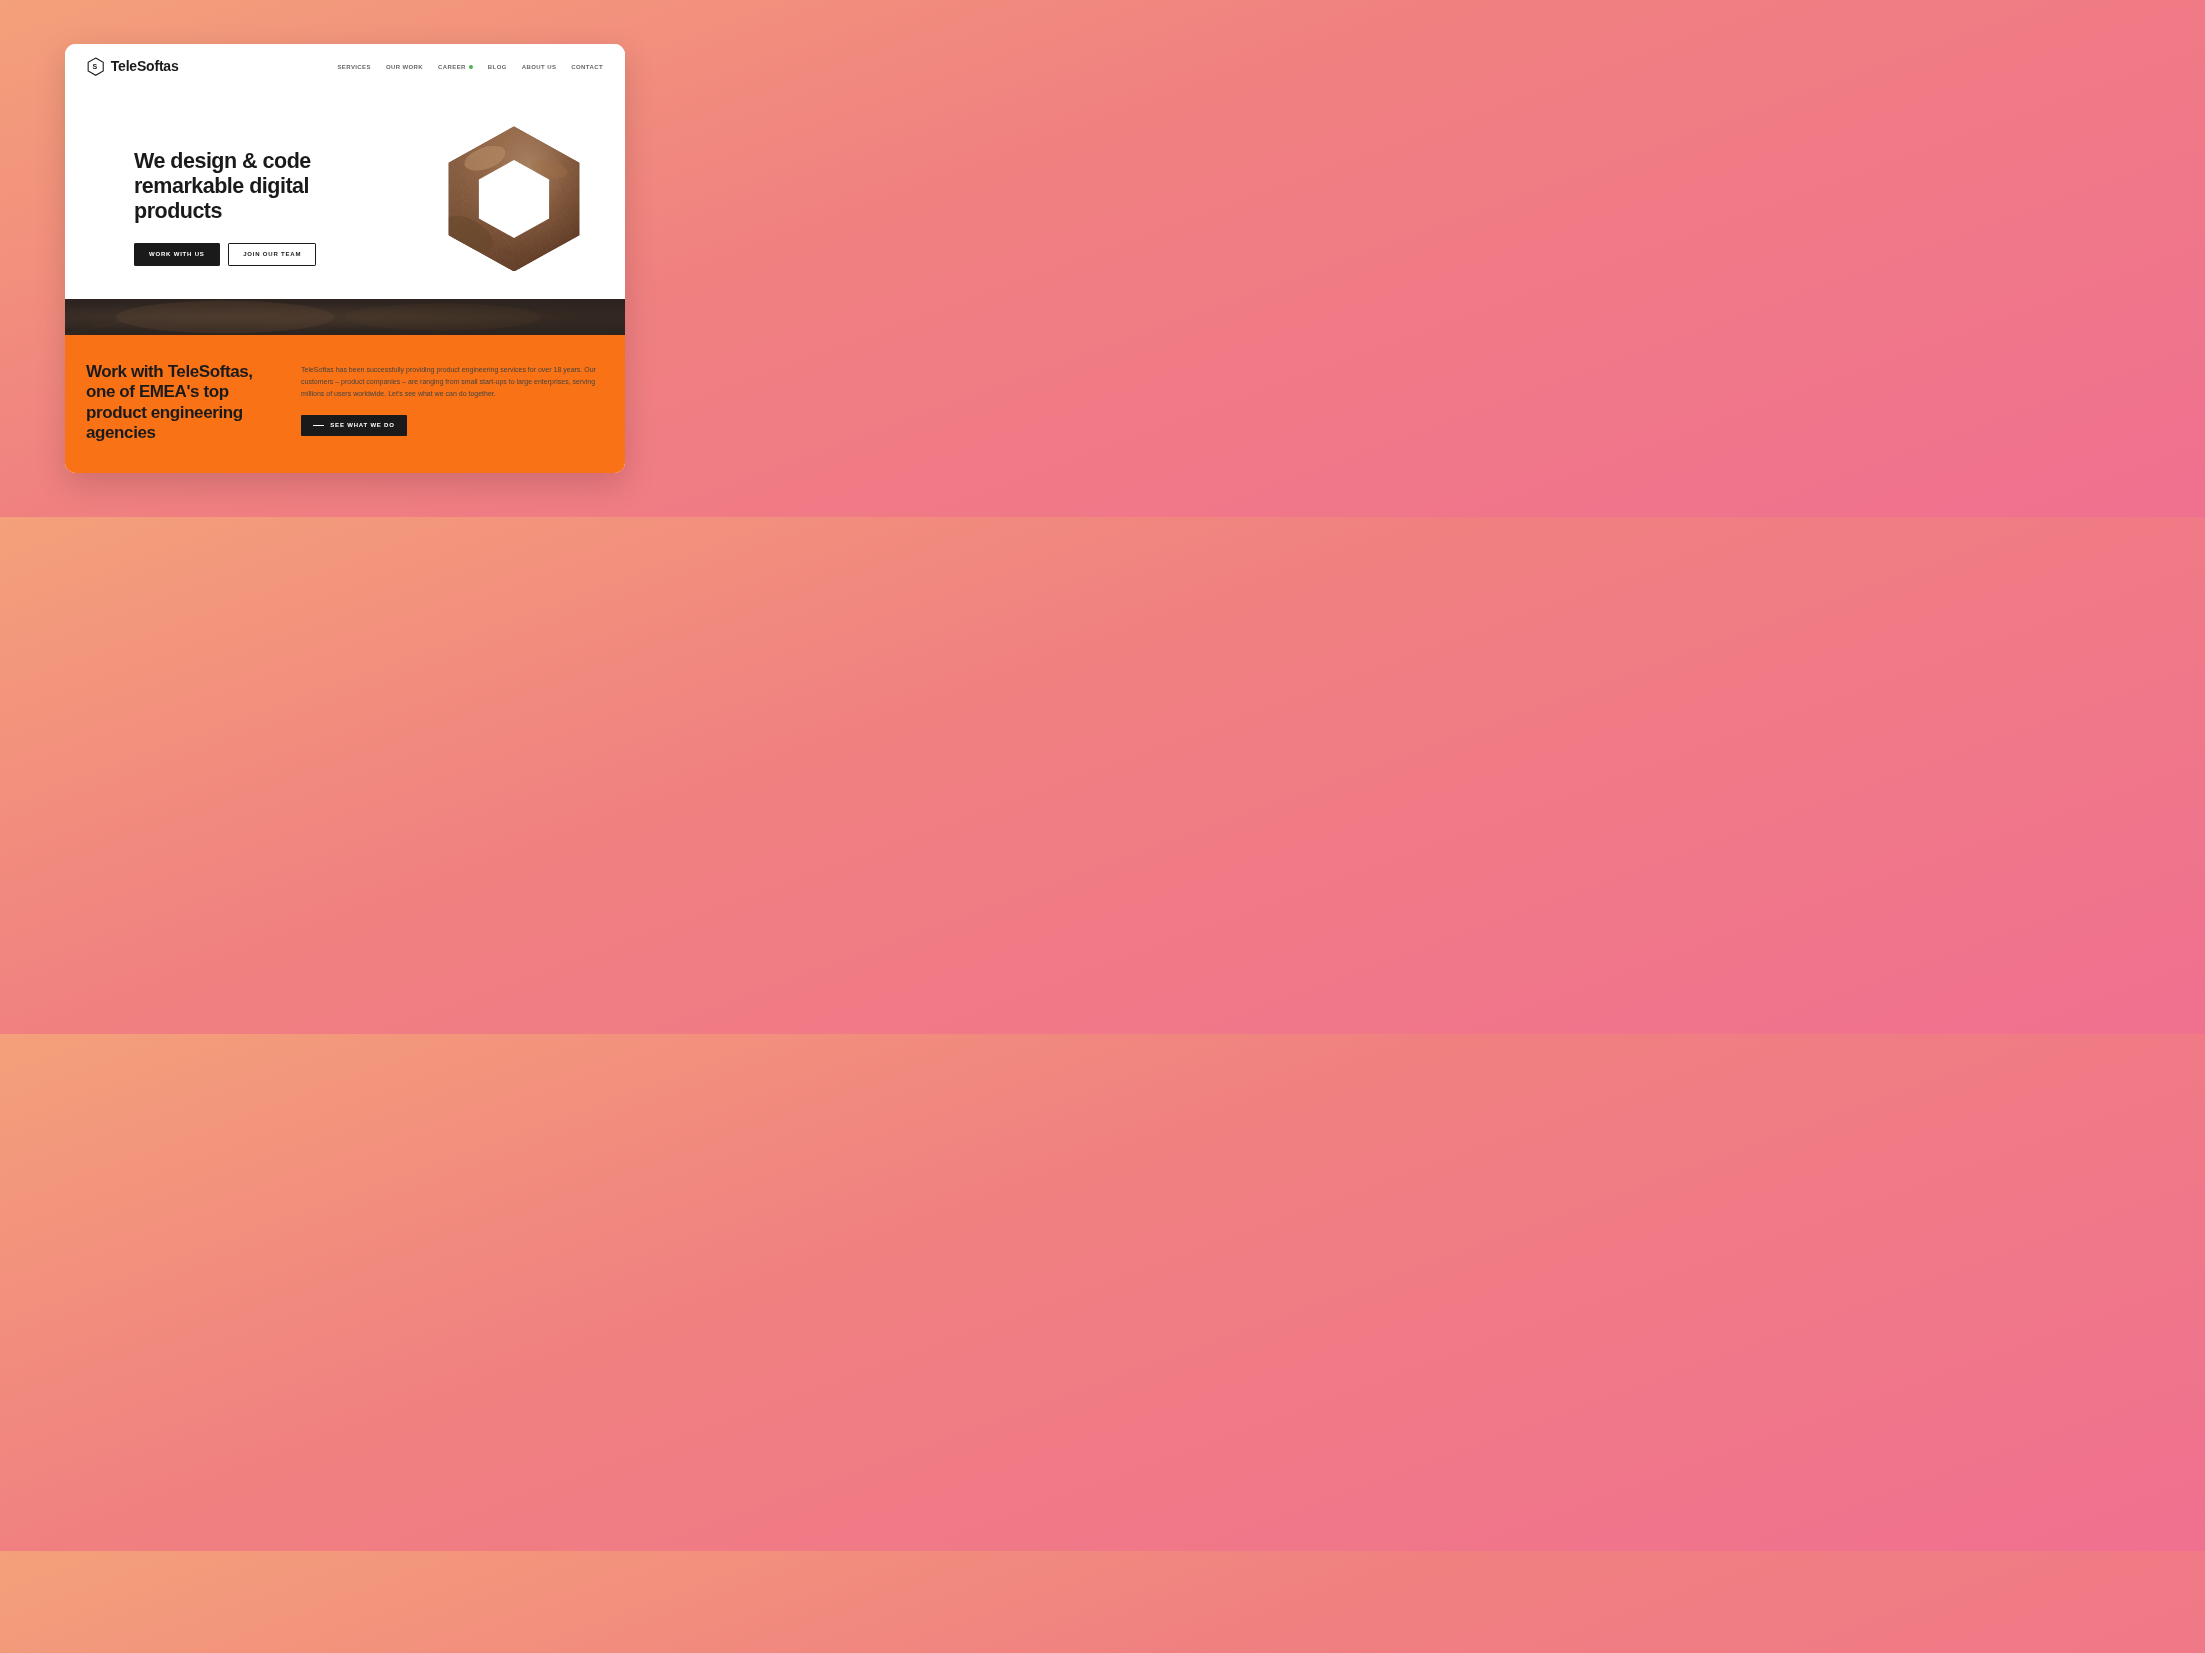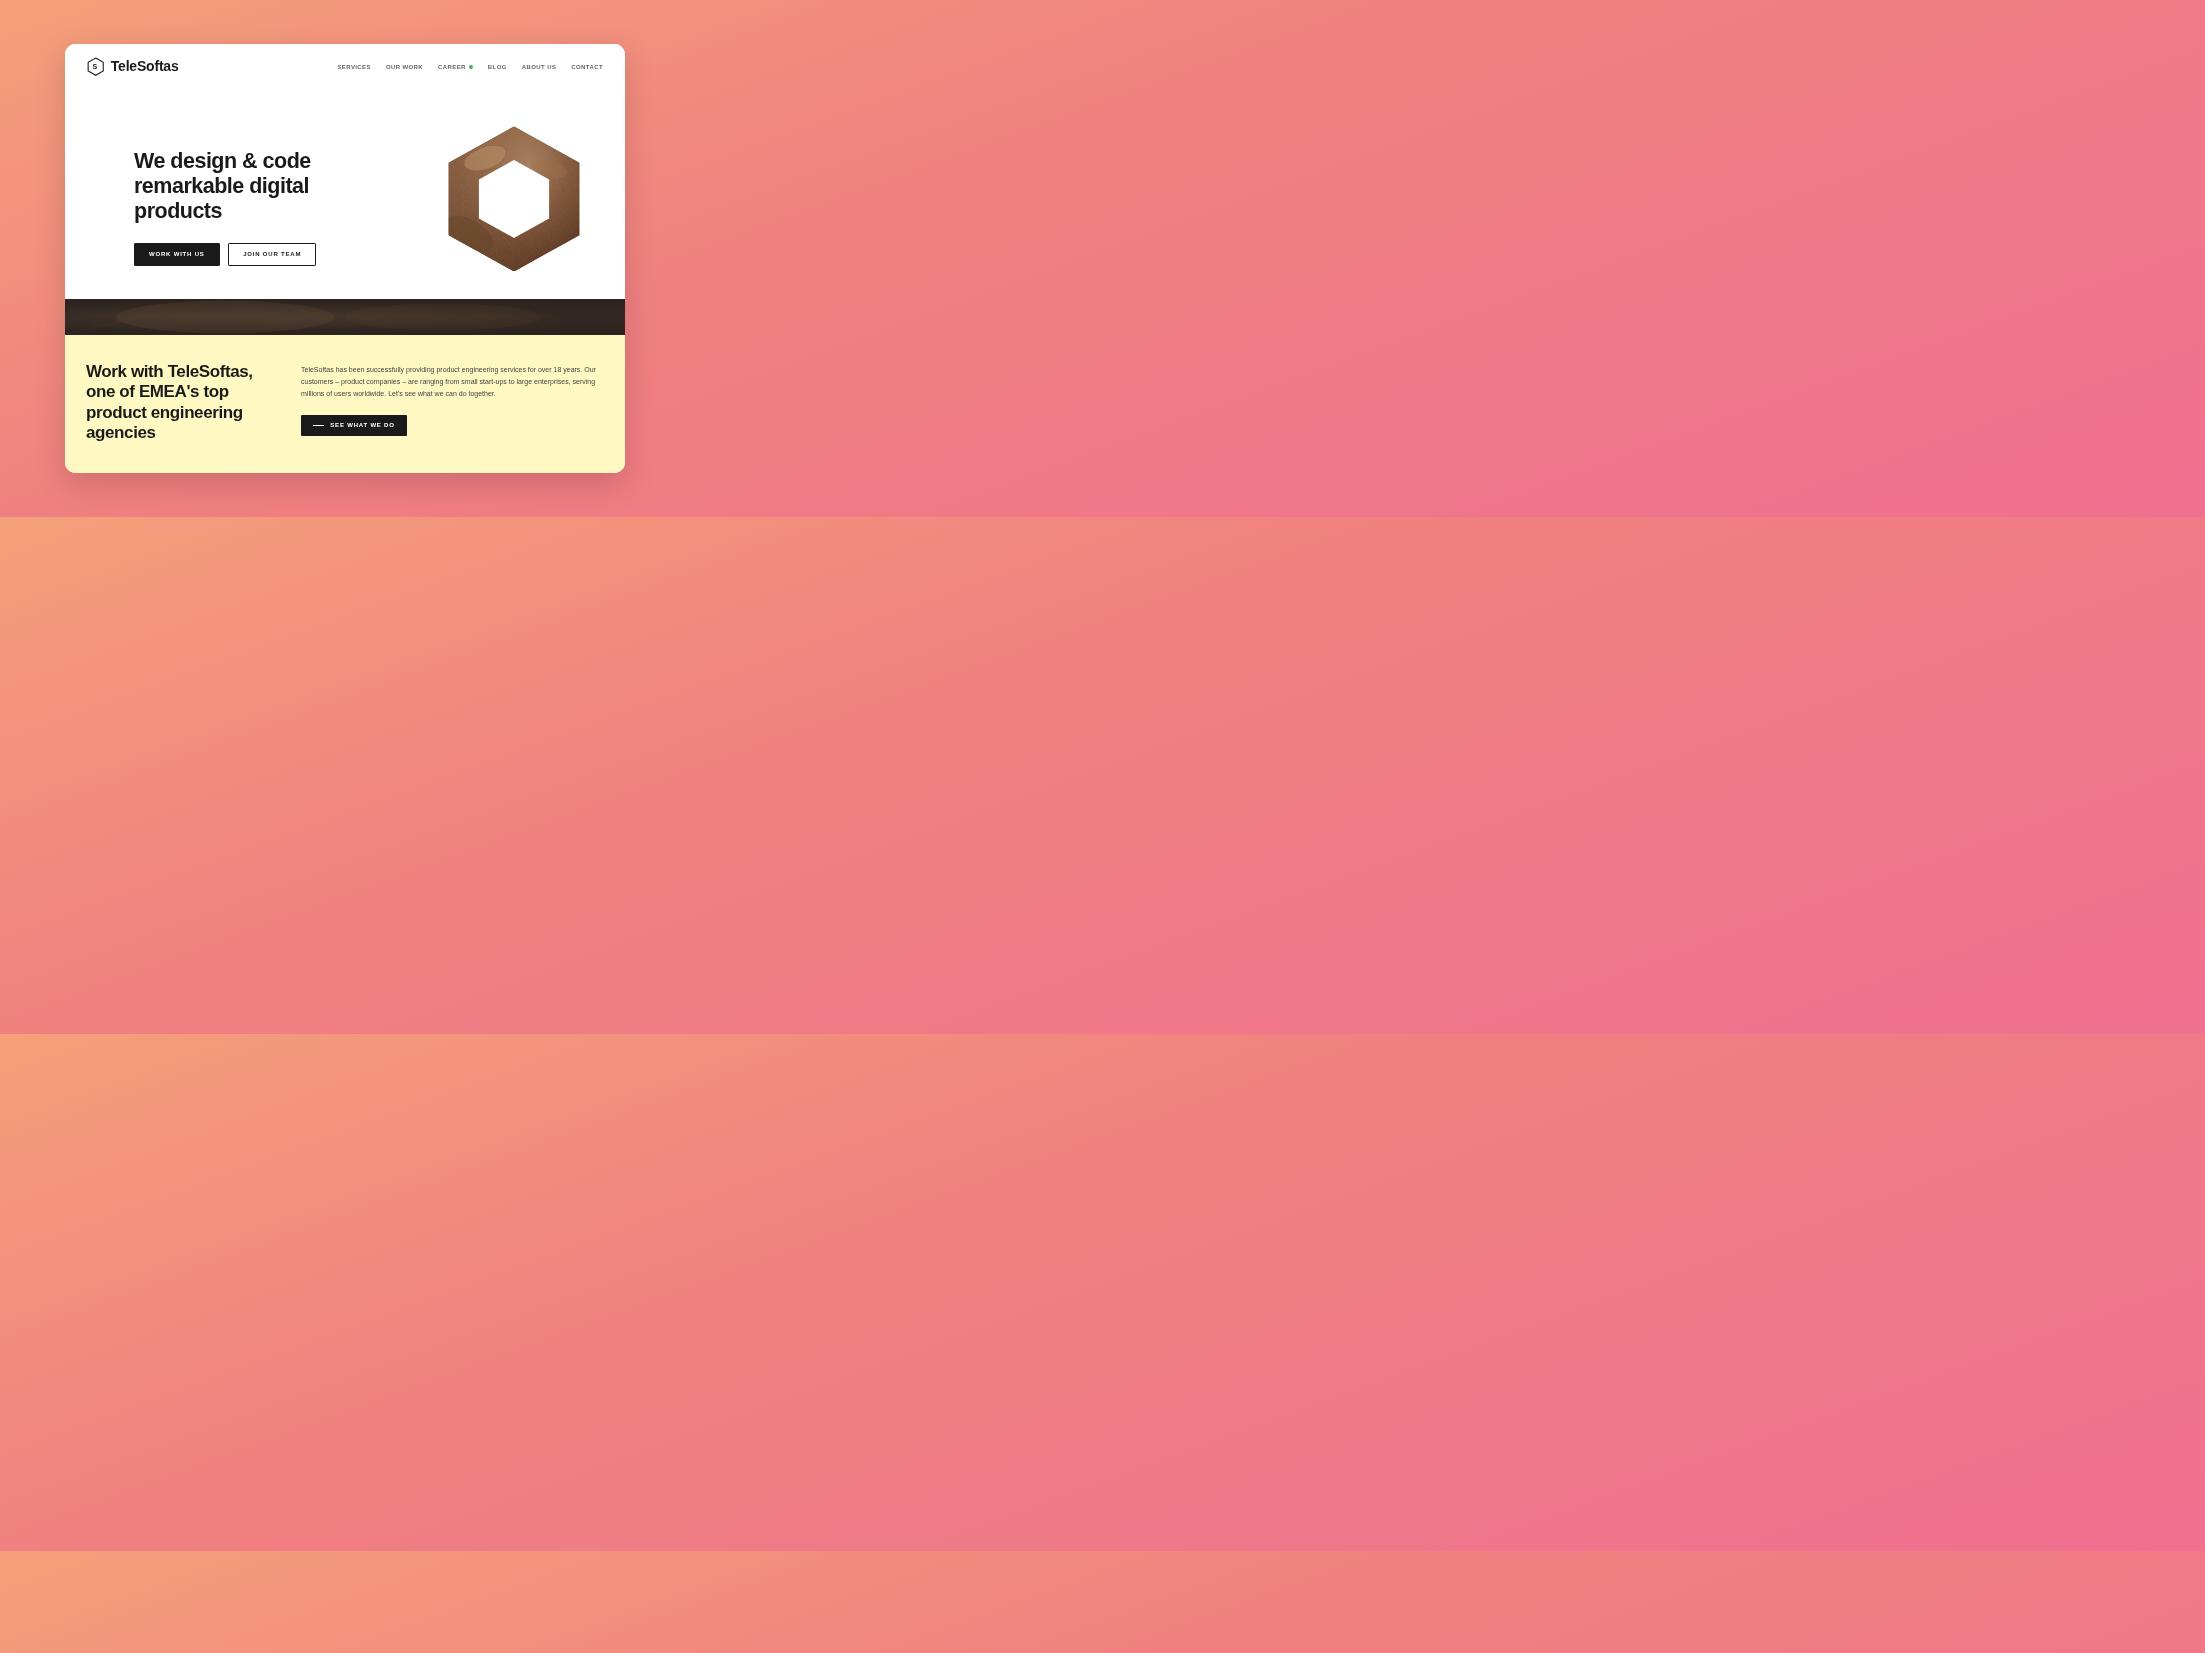--- a/index.html
+++ b/index.html
@@ -207,21 +207,21 @@
       content: '';
       position: absolute;
       inset: 0;
       background:
         radial-gradient(ellipse at 30% 50%, rgba(100,80,60,0.4) 0%, transparent 60%),
         radial-gradient(ellipse at 70% 50%, rgba(80,60,40,0.3) 0%, transparent 60%);
     }
 
     
     .about-section {
-      background: #fef9c3;
+      background: #f97316;
       padding: 27px 21.5px 30px 21.5px;
       display: flex;
       gap: 32px;
       align-items: flex-start;
     }
 
     .about-left {
       flex: 0 0 auto;
       max-width: 183px;
     }

